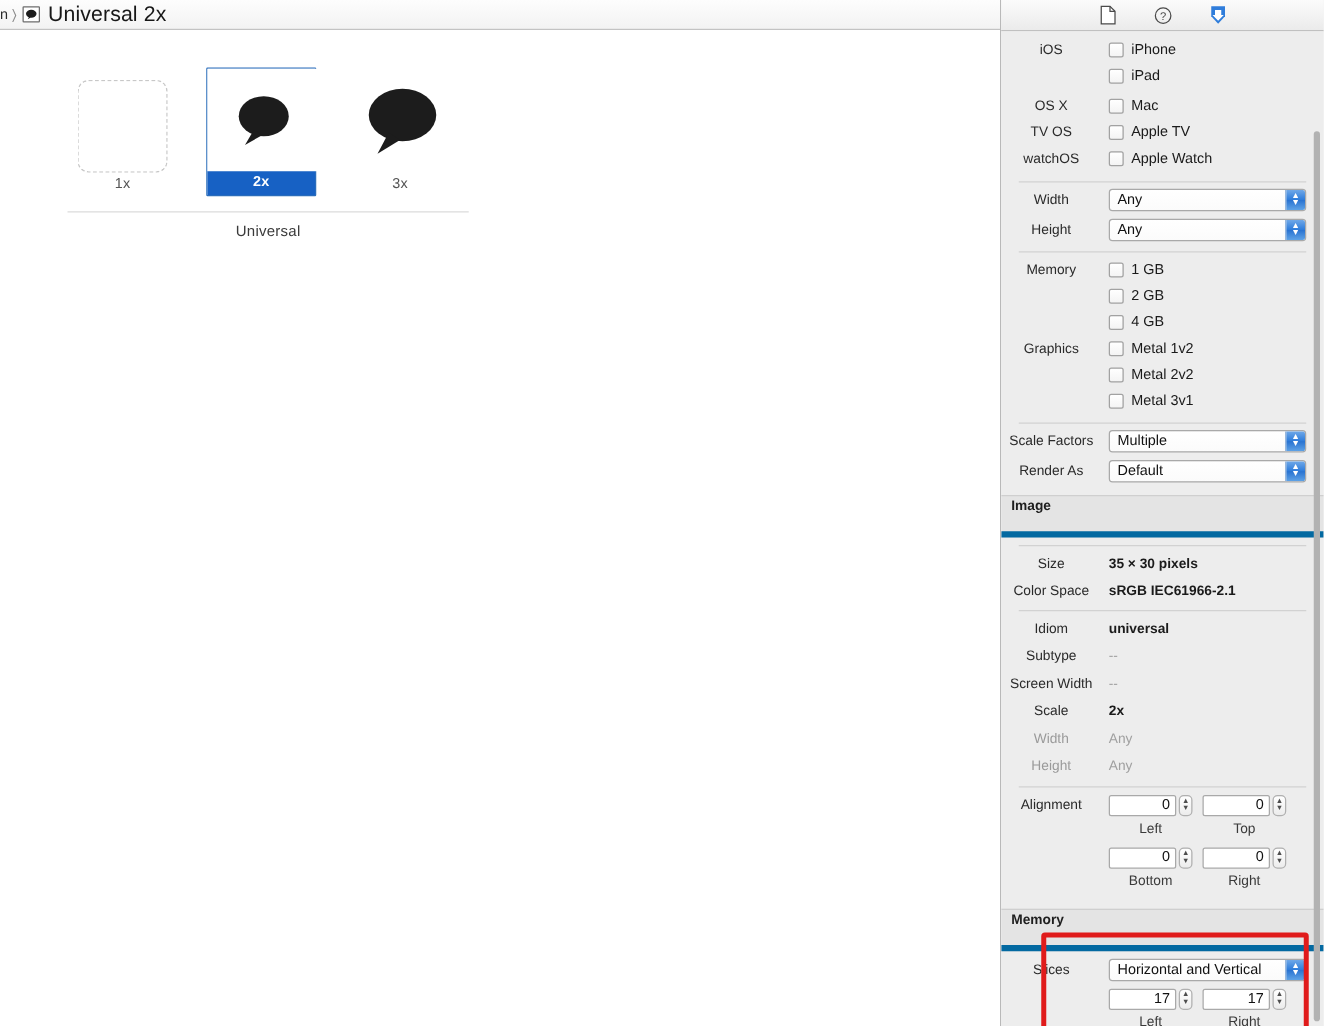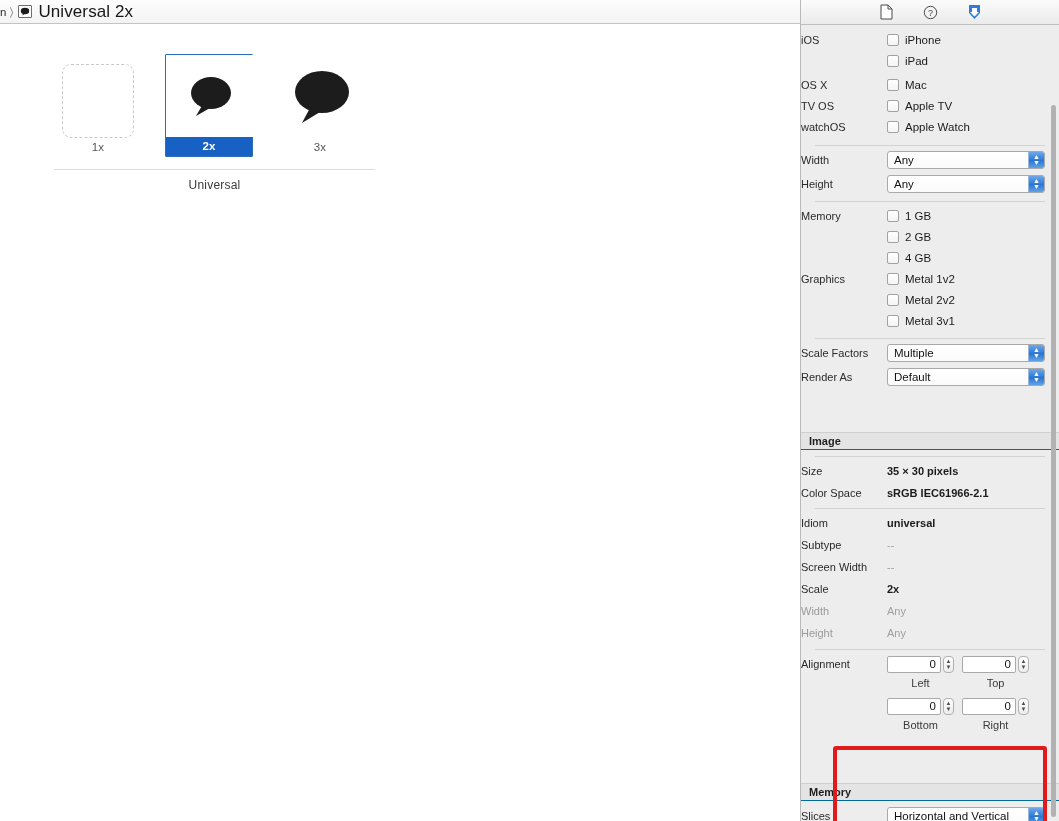--- a/index.html
+++ b/index.html
@@ -125,21 +125,21 @@
   }
 
   .row {
     display: flex;
     align-items: center;
     min-height: 18px;
     padding: 0 14px 0 0;
   }
   .lbl {
     width: 86px;
-    text-align: left;
+    text-align: center;
     padding-right: 6px;
     font-size: 11px;
     color: #2a2a2a;
     flex: none;
     white-space: nowrap;
   }
   .lbl.dim { color: #9a9a9a; }
   .val { font-size: 11px; color: #1b1b1b; }
   .val.dim { color: #a0a0a0; }
   .val.bold { font-weight: bold; }
@@ -175,26 +175,25 @@
     display: flex; flex-direction: column;
     align-items: center; justify-content: center;
     color: #ffffff;
     font-size: 7px; line-height: 6px;
   }
 
   .sep { height: 1px; background: #d2d2d2; margin: 5px 14px 5px 14px; }
   .group-head {
     background: #e4e4e4;
     border-top: 1px solid #cfcfcf;
-    border-bottom: 1px solid #0369a1;
+    border-bottom: 5px solid #0369a1;
     font-weight: bold;
     font-size: 11px;
-    padding: 2px 0 2px 8px;
+    padding: 2px 0 14px 8px;
     color: #1e1e1e;
-    margin-top: 36px;
   }
 
   .numfield-pair { display: flex; align-items: center; }
   .numfield {
     width: 54px; height: 17px;
     border: 1px solid #a9a9a9;
     border-radius: 2px;
     background: #ffffff;
     text-align: right;
     padding-right: 4px;

